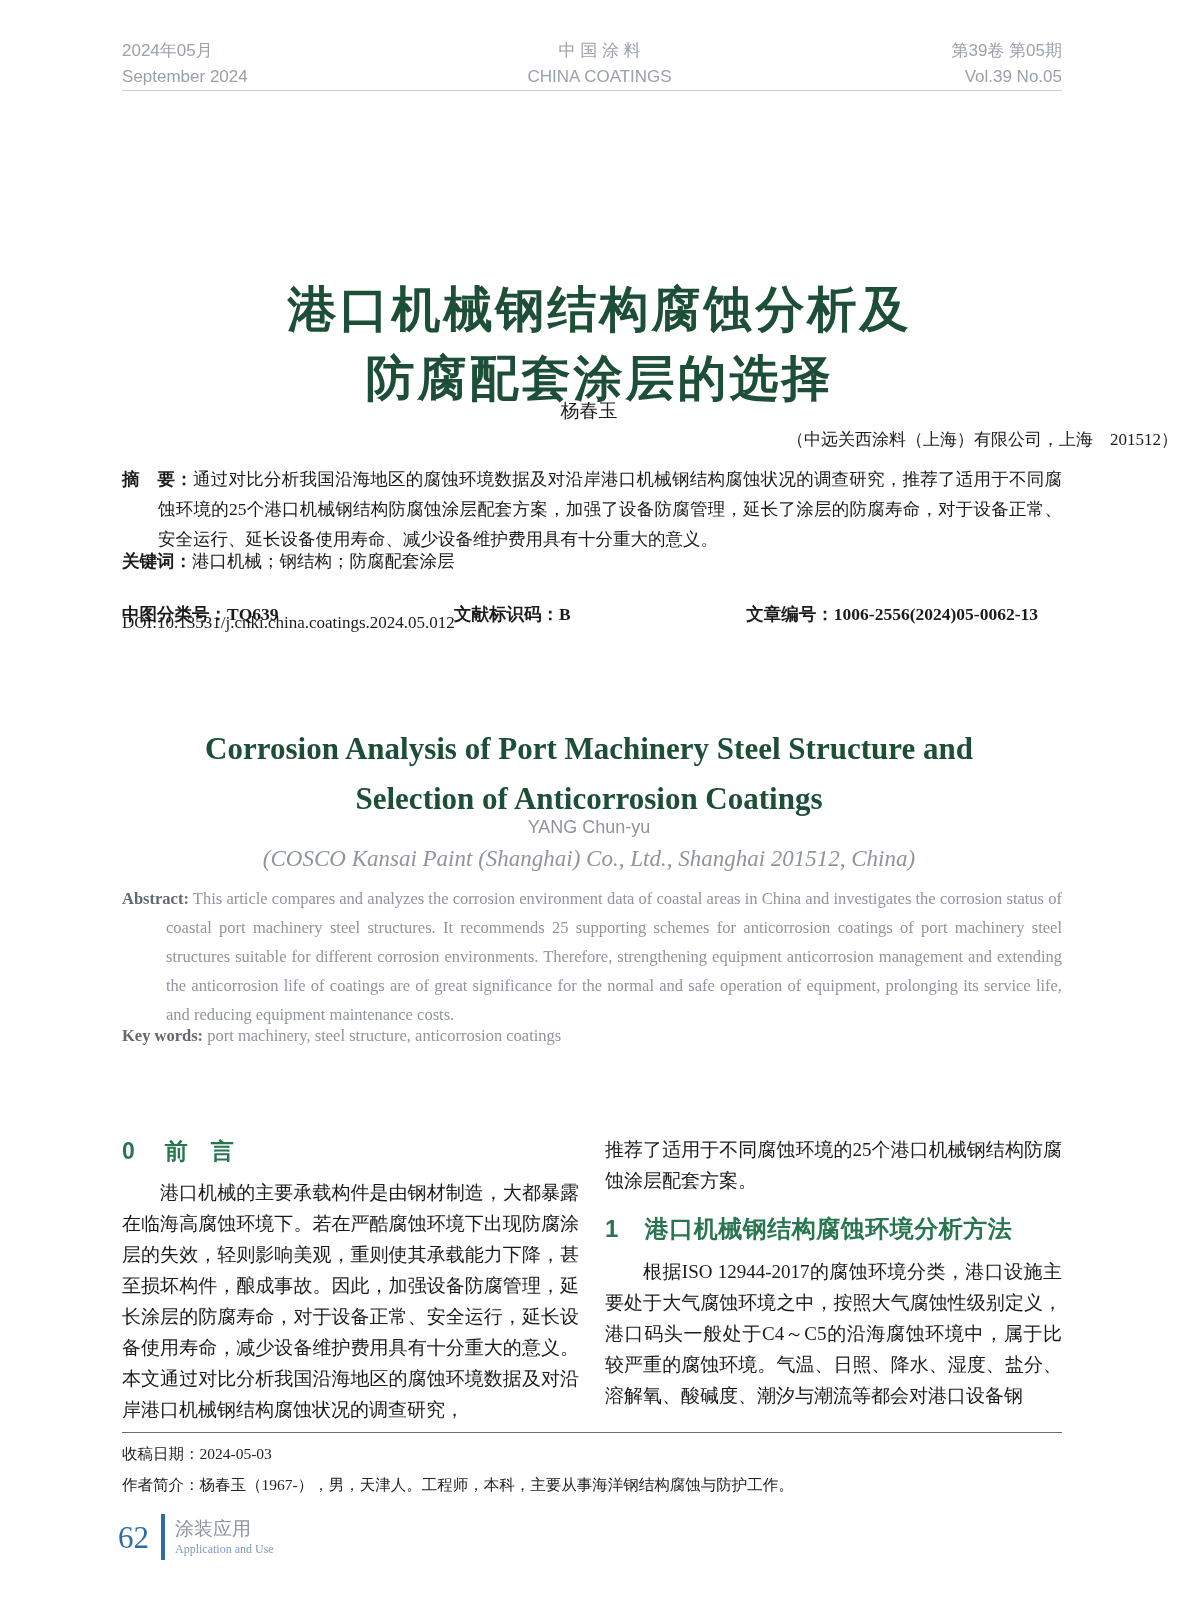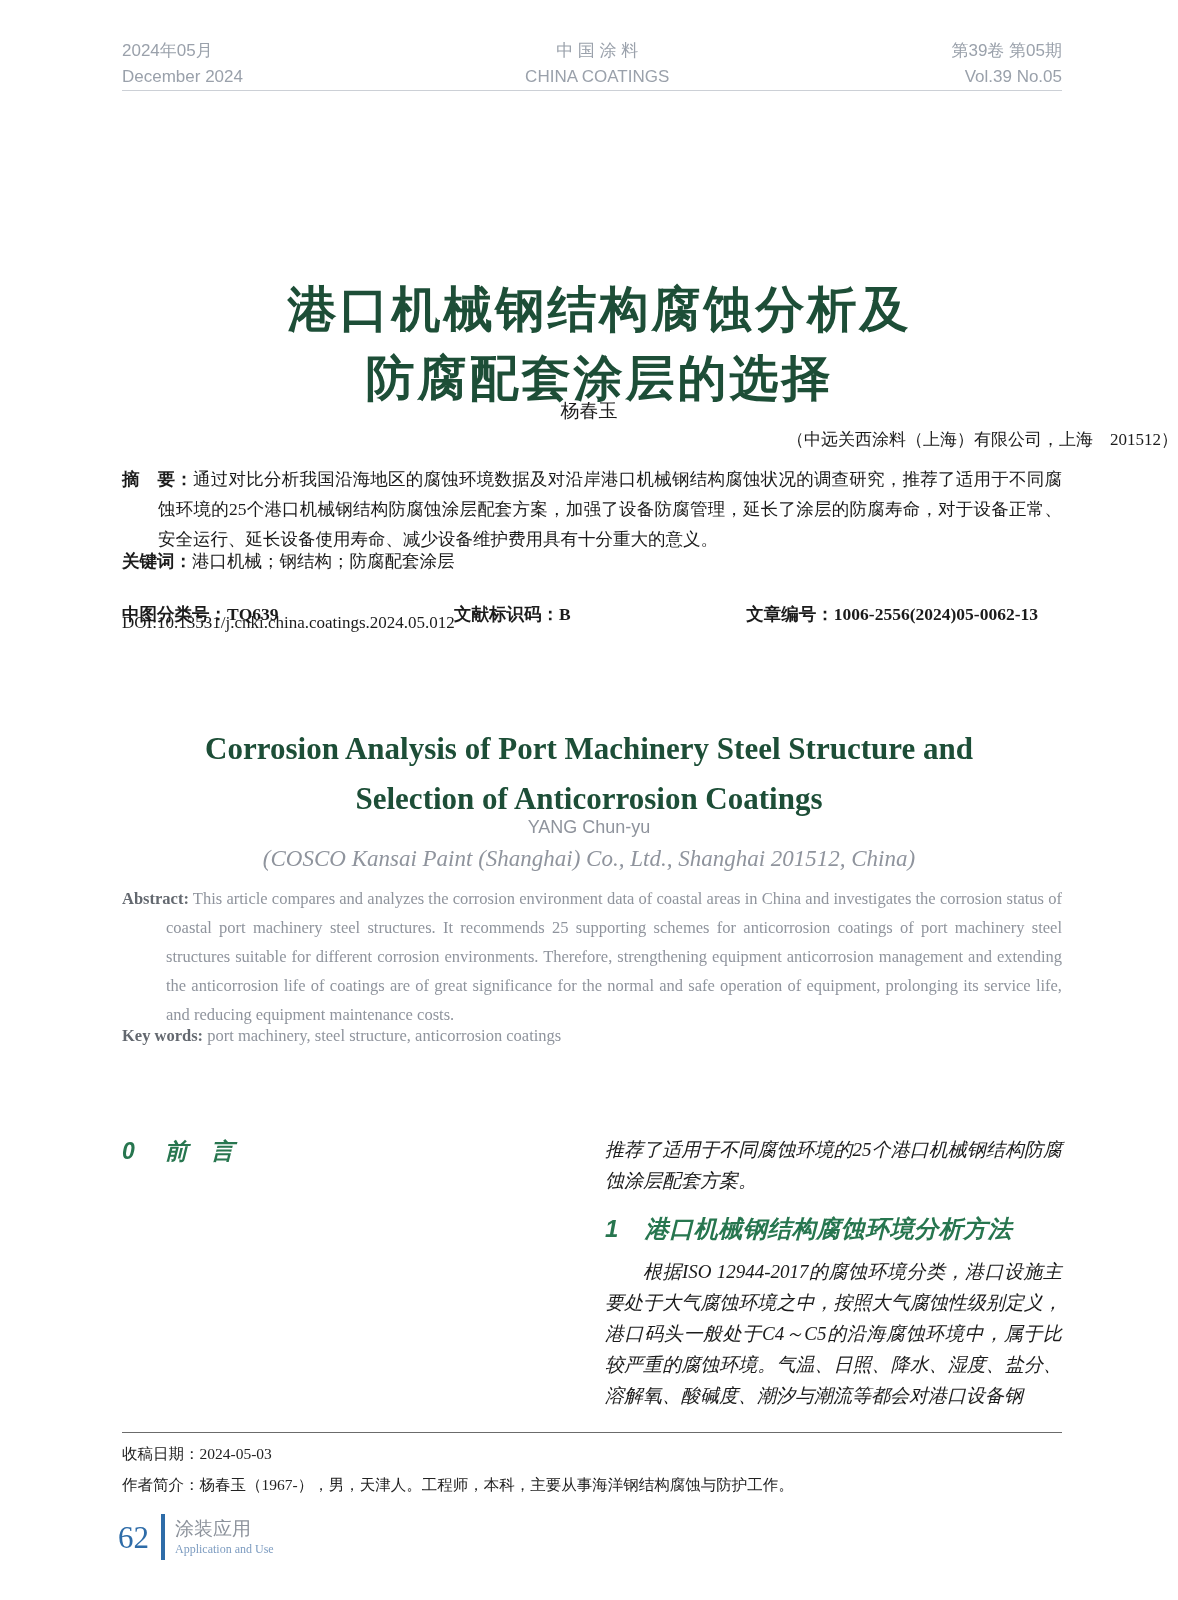--- a/index.html
+++ b/index.html
@@ -68,21 +68,21 @@
   .keywords-en{
     position:absolute;top:1026px;left:122px;right:116px;
     color:#8f949d;font-size:16.5px;margin:0;
     padding-left:44px;text-indent:-44px;
   }
   .keywords-en .lbl{font-weight:bold;color:#63686f;}
   
   .body-cols{
     position:absolute;top:1134px;left:122px;right:116px;
     display:flex;gap:26px;
-    font-size:19px;line-height:31px;text-align:justify;font-style:italic;
+    font-size:19px;line-height:31px;text-align:justify;
   }
   .bcol{flex:1;min-width:0;}
   .sec-head{
     color:#27764f;font-family:"Liberation Sans","DejaVu Sans",sans-serif;
     font-weight:bold;margin:0;
   }
   .sec-head .num{display:inline-block;margin-right:30px;}
   .sec0{font-size:23px;line-height:34px;margin-bottom:9px;}
   .sec1{font-size:24px;line-height:34px;margin:16px 0 10px;letter-spacing:0.5px;}
   .body-para{margin:0;text-indent:2em;}
@@ -99,21 +99,21 @@
   .footer-col .en{color:#7d9cc0;font-size:12px;line-height:16px;}
 </style>
 </head>
 <body>
 
 <div class="page">
 
   <div class="journal-header">
     <div class="hl">
       <div>2024年05月</div>
-      <div>December 2024</div>
+      <div>September 2024</div>
     </div>
     <div class="hc">
       <div>中 国 涂 料</div>
       <div>CHINA COATINGS</div>
     </div>
     <div class="hr">
       <div>第39卷 第05期</div>
       <div>Vol.39 No.05</div>
     </div>
   </div>
@@ -146,20 +146,21 @@
   <div class="author-en">YANG Chun-yu</div>
   <div class="affil-en">(COSCO Kansai Paint (Shanghai) Co., Ltd., Shanghai 201512, China)</div>
 
   <p class="abstract-en"><span class="lbl">Abstract:</span> <span>This article compares and analyzes the corrosion environment data of coastal areas in China and investigates the corrosion status of coastal port machinery steel structures. It recommends 25 supporting schemes for anticorrosion coatings of port machinery steel structures suitable for different corrosion environments. Therefore, strengthening equipment anticorrosion management and extending the anticorrosion life of coatings are of great significance for the normal and safe operation of equipment, prolonging its service life, and reducing equipment maintenance costs.</span></p>
 
   <p class="keywords-en"><span class="lbl">Key words:</span> <span>port machinery, steel structure, anticorrosion coatings</span></p>
 
   <div class="body-cols">
     <div class="bcol">
       <h3 class="sec-head sec0"><span class="num">0</span><span>前　言</span></h3>
+      <p class="body-para">港口机械的主要承载构件是由钢材制造，大都暴露在临海高腐蚀环境下。若在严酷腐蚀环境下出现防腐涂层的失效，轻则影响美观，重则使其承载能力下降，甚至损坏构件，酿成事故。因此，加强设备防腐管理，延长涂层的防腐寿命，对于设备正常、安全运行，延长设备使用寿命，减少设备维护费用具有十分重大的意义。本文通过对比分析我国沿海地区的腐蚀环境数据及对沿岸港口机械钢结构腐蚀状况的调查研究，</p>
     </div>
     <div class="bcol">
       <p class="cont-para">推荐了适用于不同腐蚀环境的25个港口机械钢结构防腐蚀涂层配套方案。</p>
       <h3 class="sec-head sec1"><span class="num" style="margin-right:26px">1</span><span>港口机械钢结构腐蚀环境分析方法</span></h3>
       <p class="body-para">根据ISO 12944-2017的腐蚀环境分类，港口设施主要处于大气腐蚀环境之中，按照大气腐蚀性级别定义，港口码头一般处于C4～C5的沿海腐蚀环境中，属于比较严重的腐蚀环境。气温、日照、降水、湿度、盐分、溶解氧、酸碱度、潮汐与潮流等都会对港口设备钢</p>
     </div>
   </div>
 
   <div class="footnote-rule"></div>
   <div class="footnotes">

